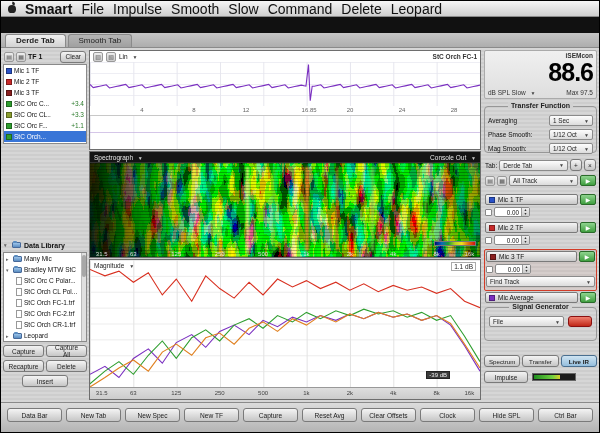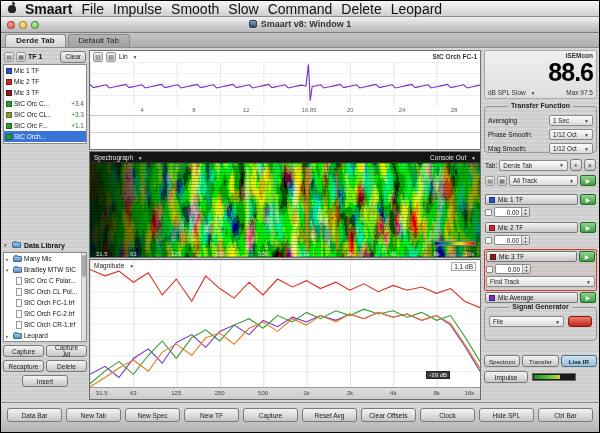--- a/index.html
+++ b/index.html
@@ -169,30 +169,24 @@
     <span class="mi bold">Smaart</span>
     <span class="mi">File</span>
     <span class="mi">Impulse</span>
     <span class="mi">Smooth</span>
     <span class="mi">Slow</span>
     <span class="mi">Command</span>
     <span class="mi">Delete</span>
     <span class="mi">Leopard</span>
   </div>
 
-  <div class="titlebar">
-    <span class="tl red"></span>
-    <span class="tl yel"></span>
-    <span class="tl grn"></span>
-    <span class="wtitle"><i class="appico"></i><span>Smaart v8: Window 1</span></span>
-  </div>
 
   <div class="tabstrip">
     <div class="wtab active">Derde Tab</div>
-    <div class="wtab">Default Tab</div>
+    <div class="wtab">Smooth Tab</div>
   </div>
 
   <div class="contentbg"></div>
 
   <div class="sidebar">
     <div class="tfheader">
       <span class="sicon">▤</span>
       <span class="sicon">▦</span>
       <span class="tftitle">TF 1</span>
       <button class="sbtn">Clear</button>

